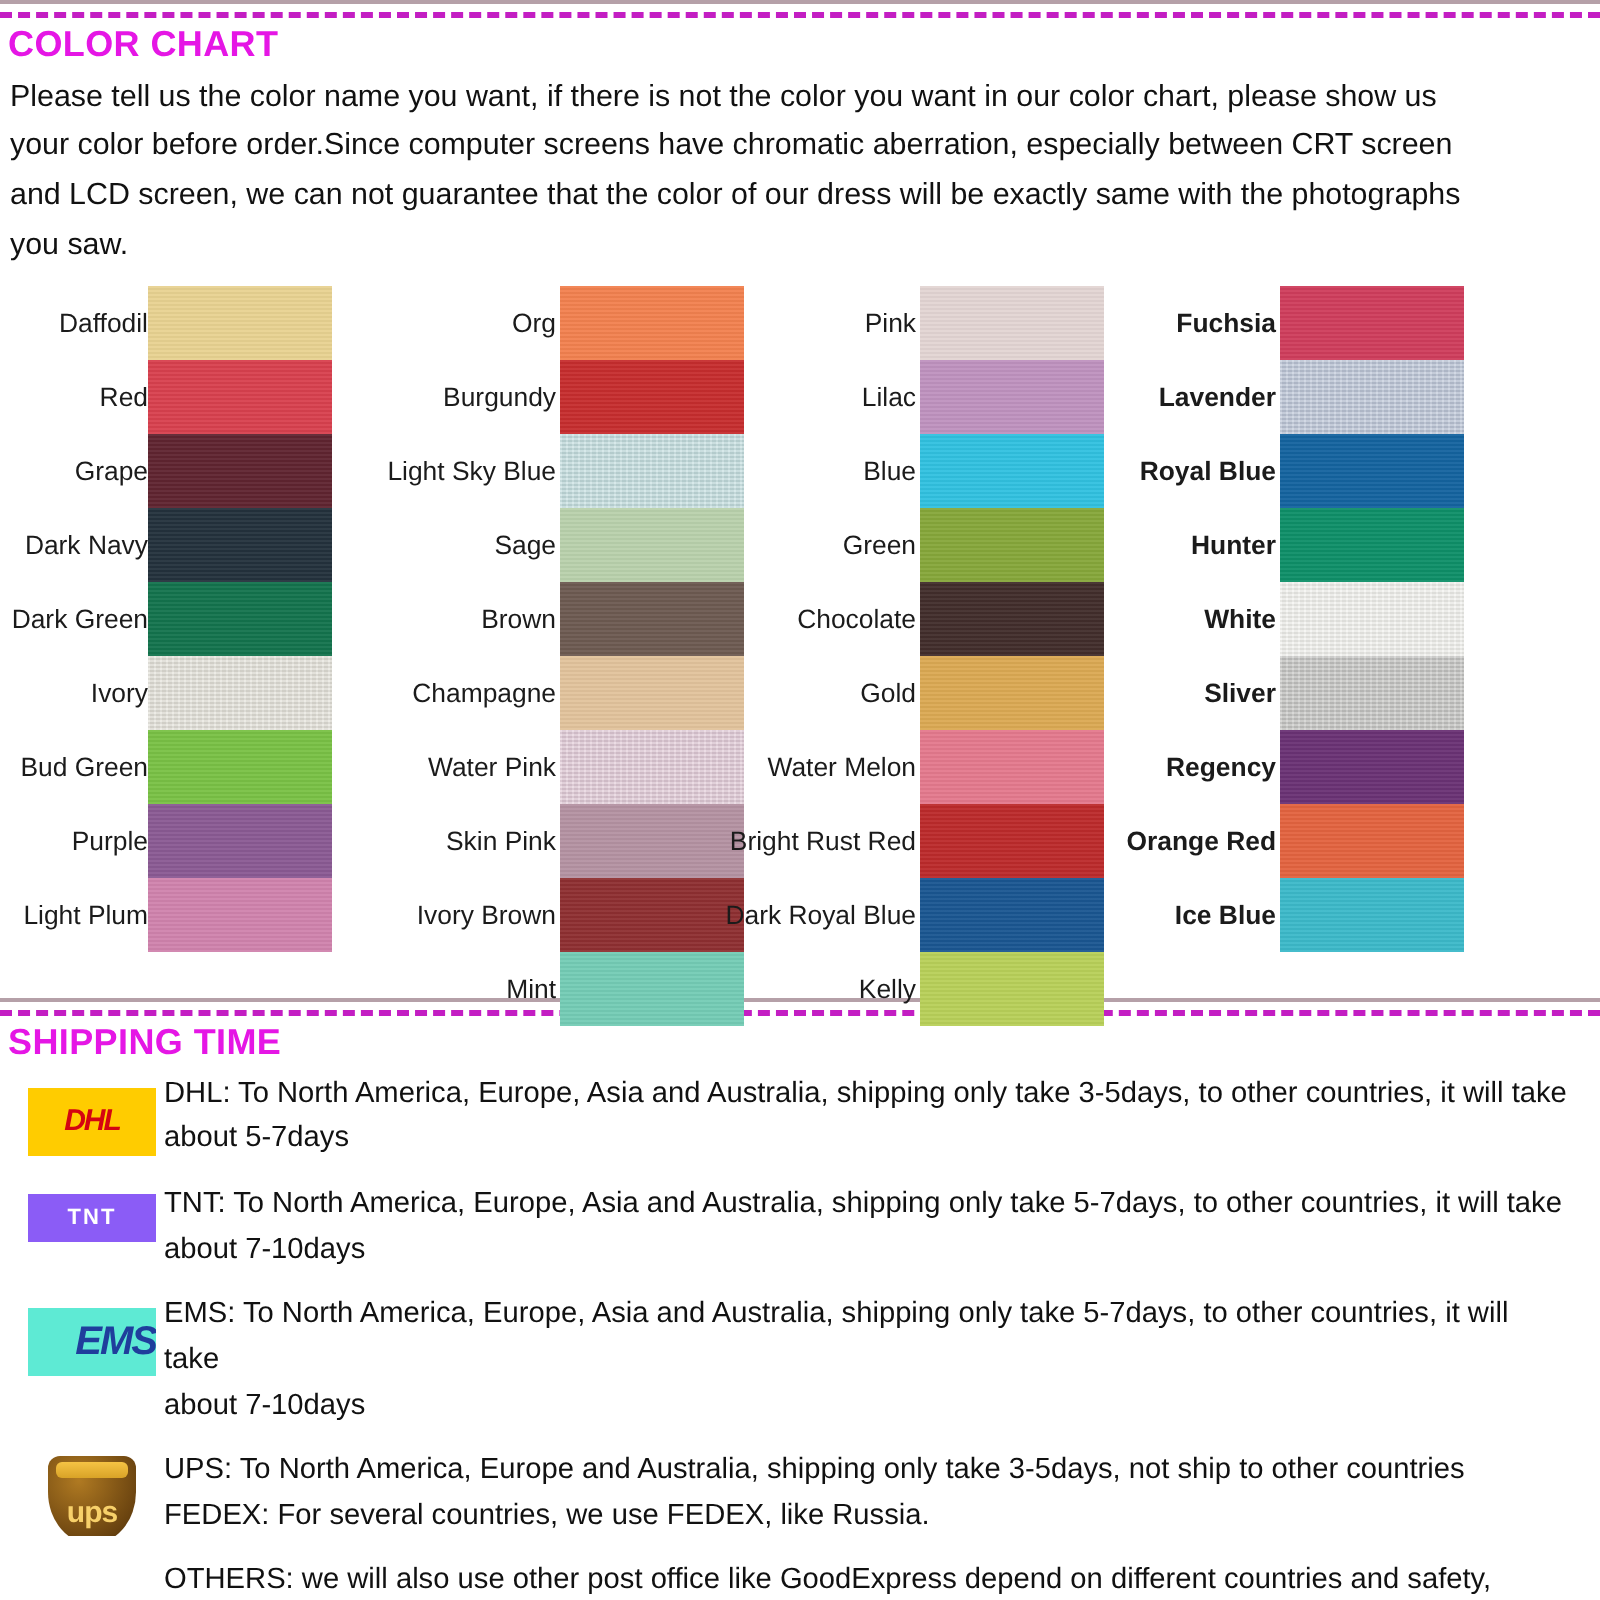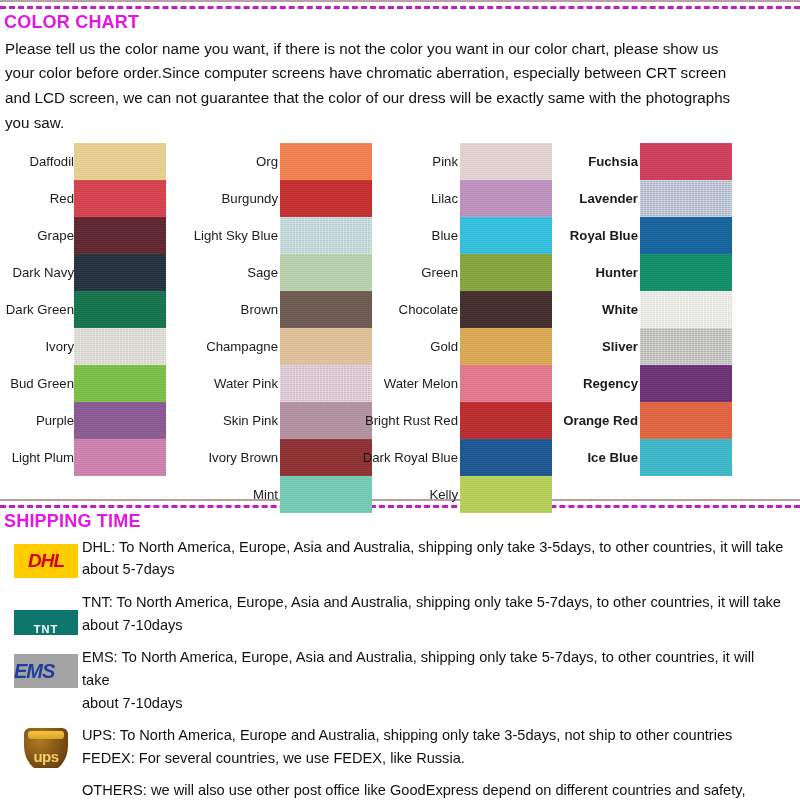--- a/index.html
+++ b/index.html
@@ -130,38 +130,38 @@
   }
   .ship-text .ln { display: block; }
 
   
   .logo-dhl {
     background: #ffcc00;
     display: flex; align-items: center; justify-content: center;
     height: 34px; margin-top: 4px;
   }
   .logo-dhl span {
-    color: #d40511; font-weight: bold; font-size: 19px;
+    color: #d40511; font-weight: bold; font-size: 15px;
     font-style: italic; letter-spacing: -1px;
     font-family: "Liberation Sans", sans-serif;
   }
   
   .logo-tnt {
-    background: #0f766e;
+    background: #8b5cf6;
     display: flex; align-items: center; justify-content: center;
-    height: 38px; margin-top: 15px;
+    height: 24px; margin-top: 2px;
   }
   .logo-tnt span {
     color: #ffffff; font-weight: bold; font-size: 11px;
     letter-spacing: 1px;
   }
   
   .logo-ems {
-    background: #a3a3a3;
-    display: flex; align-items: center; justify-content: flex-start;
+    background: #5eead4;
+    display: flex; align-items: center; justify-content: flex-end;
     height: 34px; margin-top: 4px;
   }
   .logo-ems span {
     color: #1f3e9c; font-weight: bold; font-size: 20px;
     font-style: italic; letter-spacing: -1px;
   }
   
   .logo-ups {
     width: 44px; height: 44px; margin: 0 auto;
     background: radial-gradient(circle at 35% 28%, #b07a22 0%, #6b4410 70%, #4a2d08 100%);

